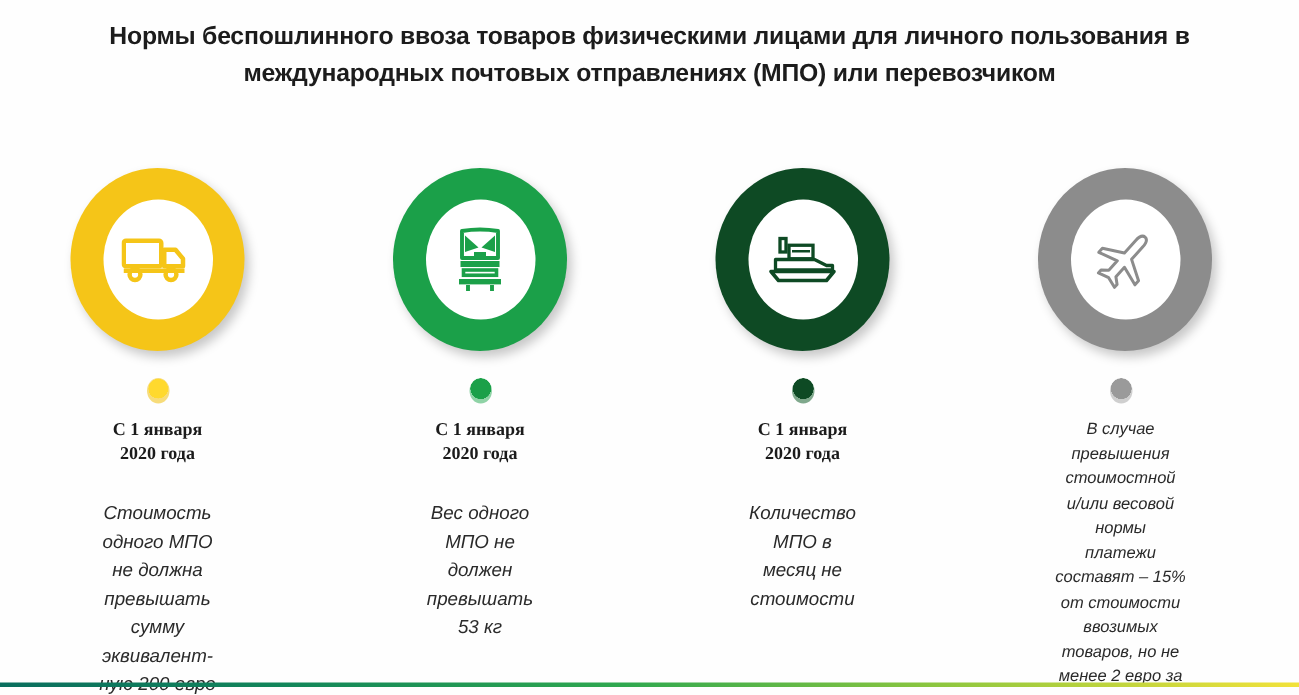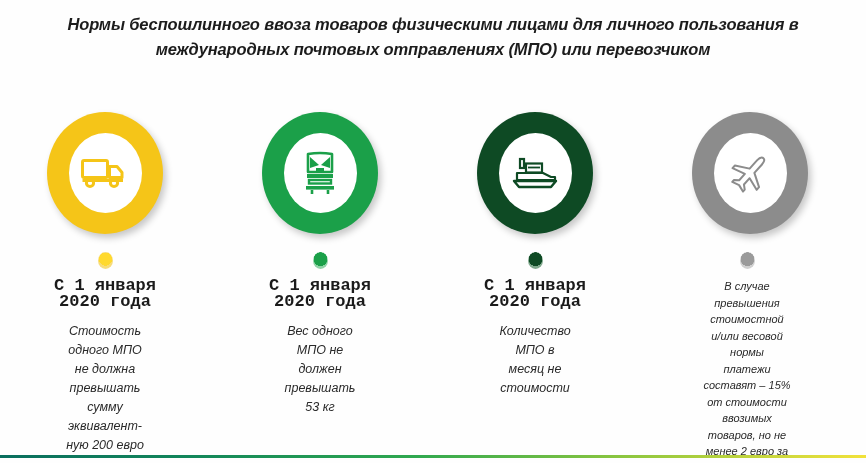--- a/index.html
+++ b/index.html
@@ -16,21 +16,20 @@
     background: #fefefe;
   }
 
   
   #title-block {
     position: absolute;
     top: 12px;
     left: 18px;
     width: 830px;
     text-align: center;
-    font-style: italic;
   }
   .title-line {
     font-family: "Liberation Sans", sans-serif;
     font-weight: bold;
     font-size: 16.5px;
     line-height: 25px;
     color: #1c1c1c;
     letter-spacing: -0.15px;
     white-space: nowrap;
   }
@@ -92,26 +91,26 @@
     width: 150px;
     text-align: center;
   }
   .dot {
     width: 15px;
     height: 17px;
     border-radius: 50%;
     margin: 0 auto 9px auto;
   }
   .date-head {
-    font-family: Liberation Mono, monospace;
+    font-family: Liberation Serif, serif;
     font-weight: bold;
-    font-size: 17px;
+    font-size: 12px;
     line-height: 16px;
     color: #1b1b1b;
-    margin-bottom: 12px;
+    margin-bottom: 23px;
     white-space: pre-line;
   }
   .body-text {
     font-family: "Liberation Sans", sans-serif;
     font-style: italic;
     font-size: 12.5px;
     line-height: 19px;
     color: #2a2a2a;
     white-space: pre-line;
   }

